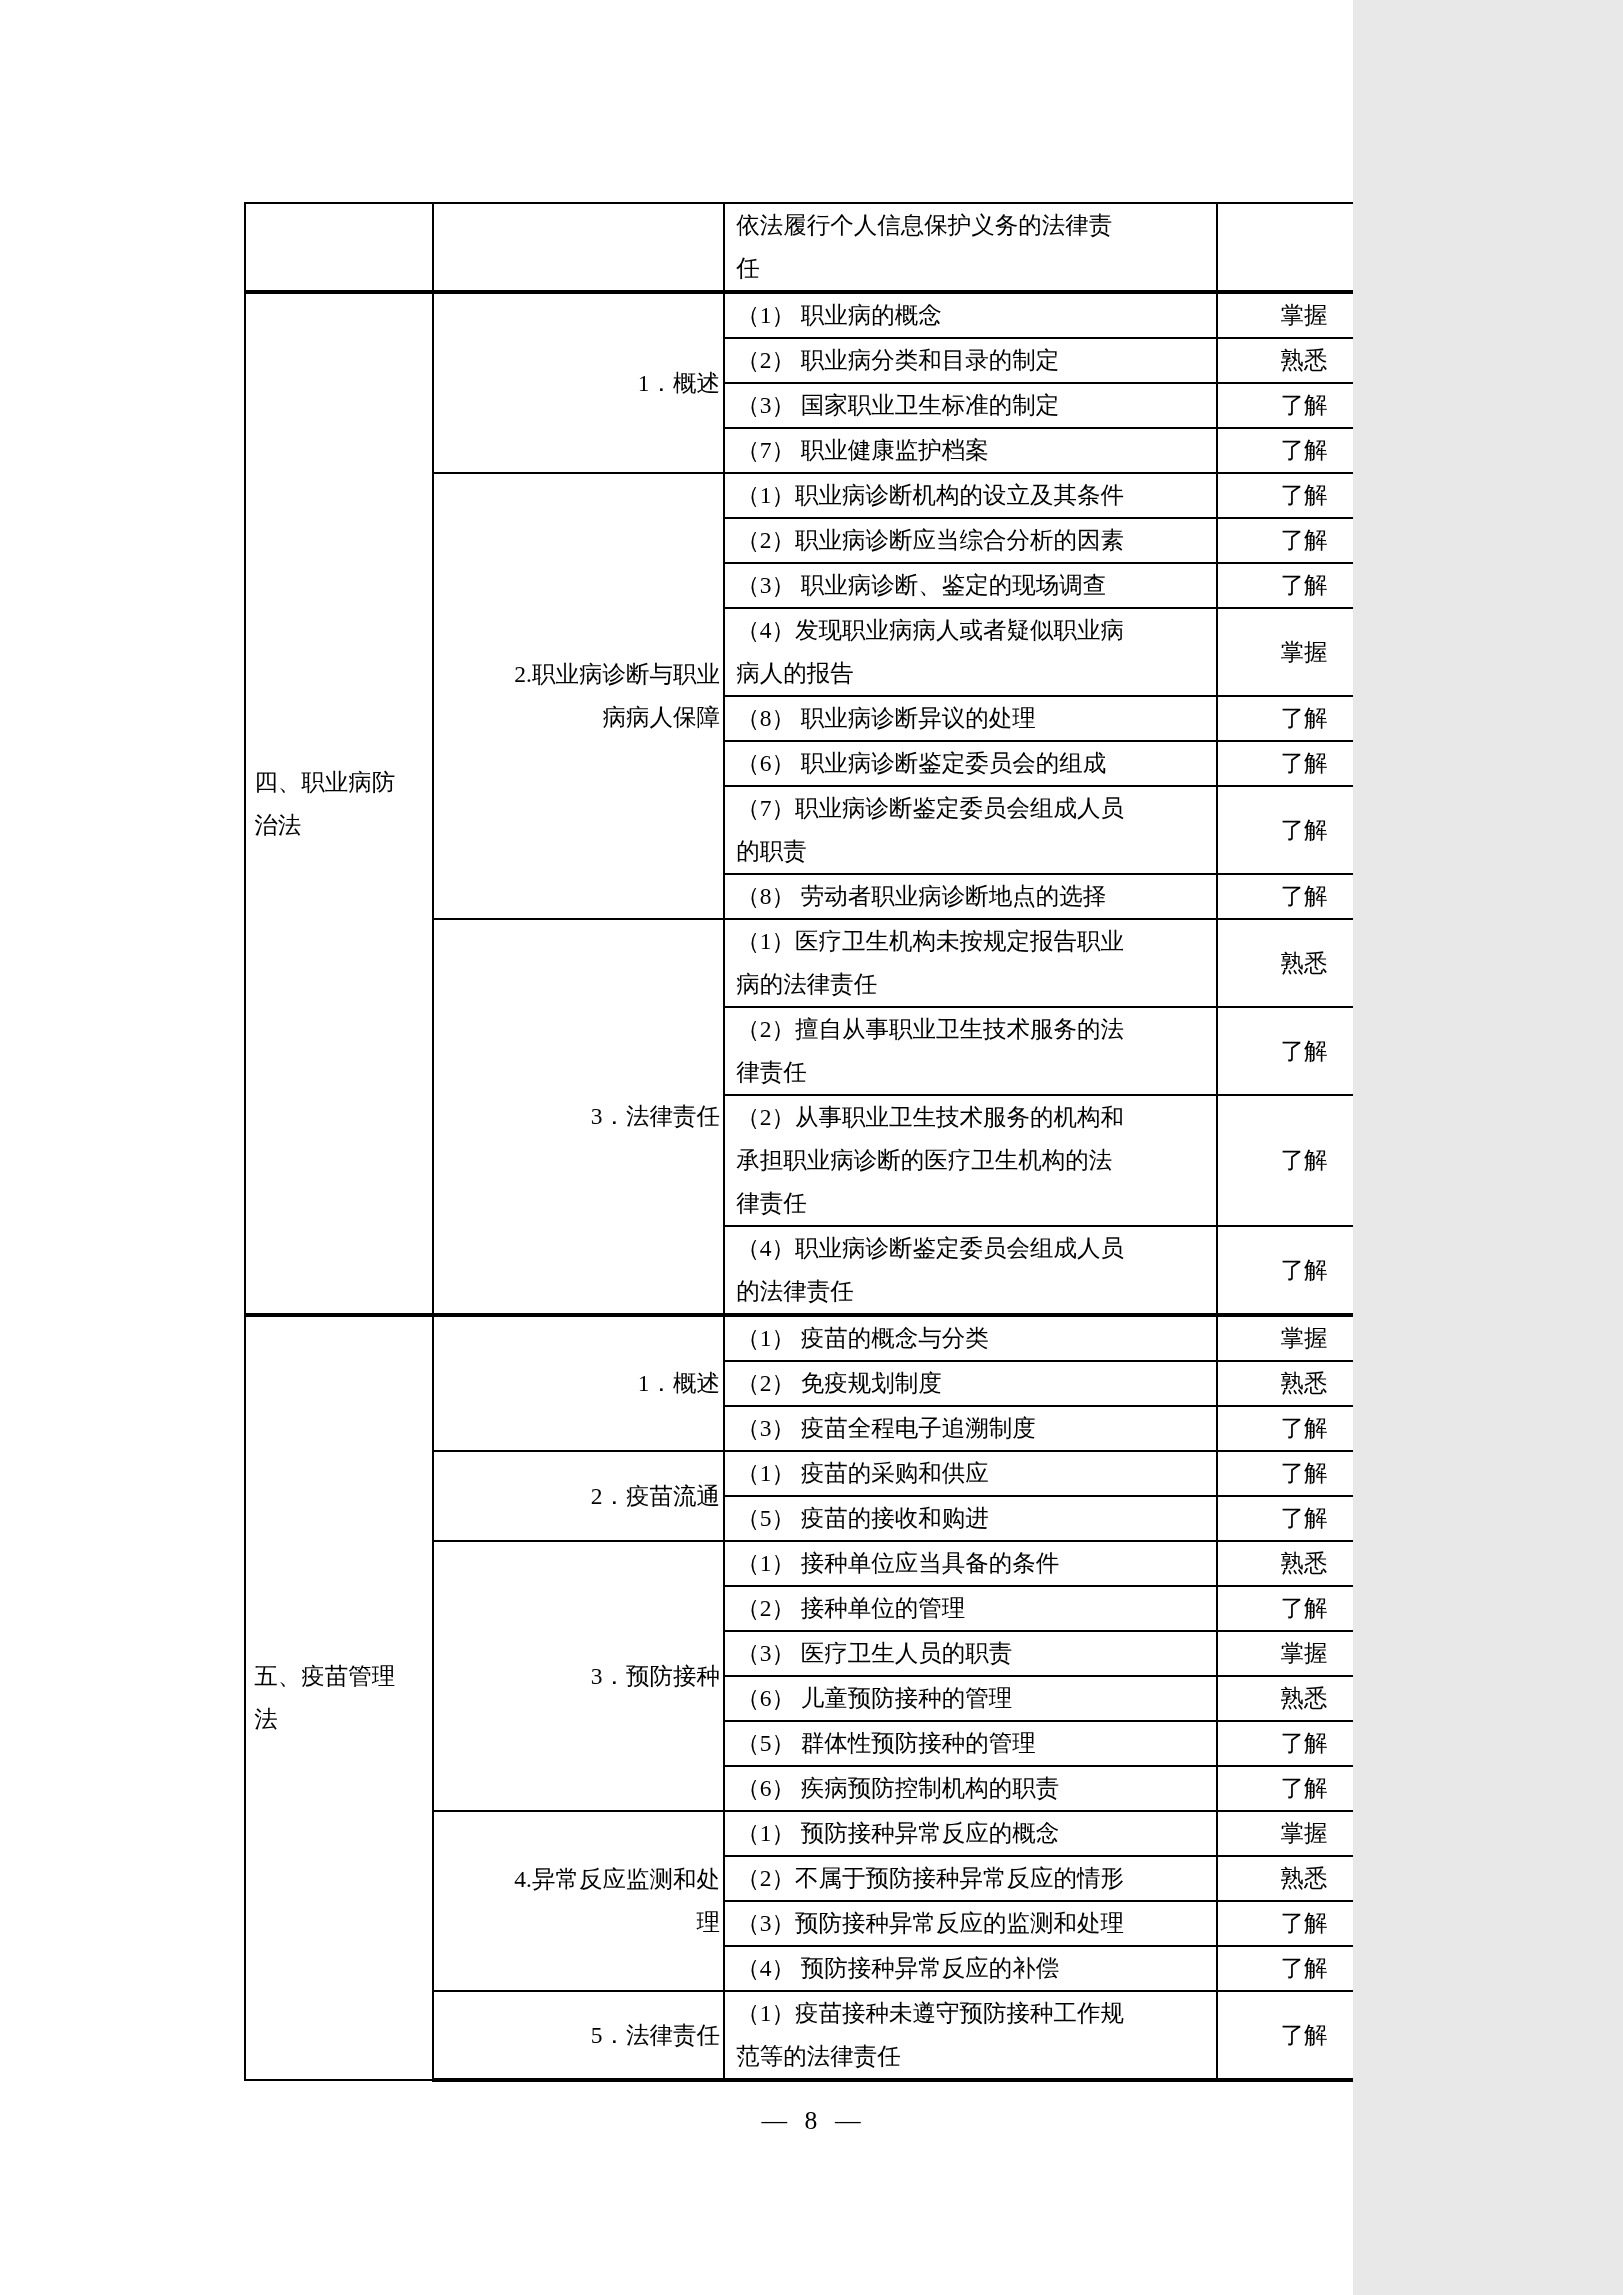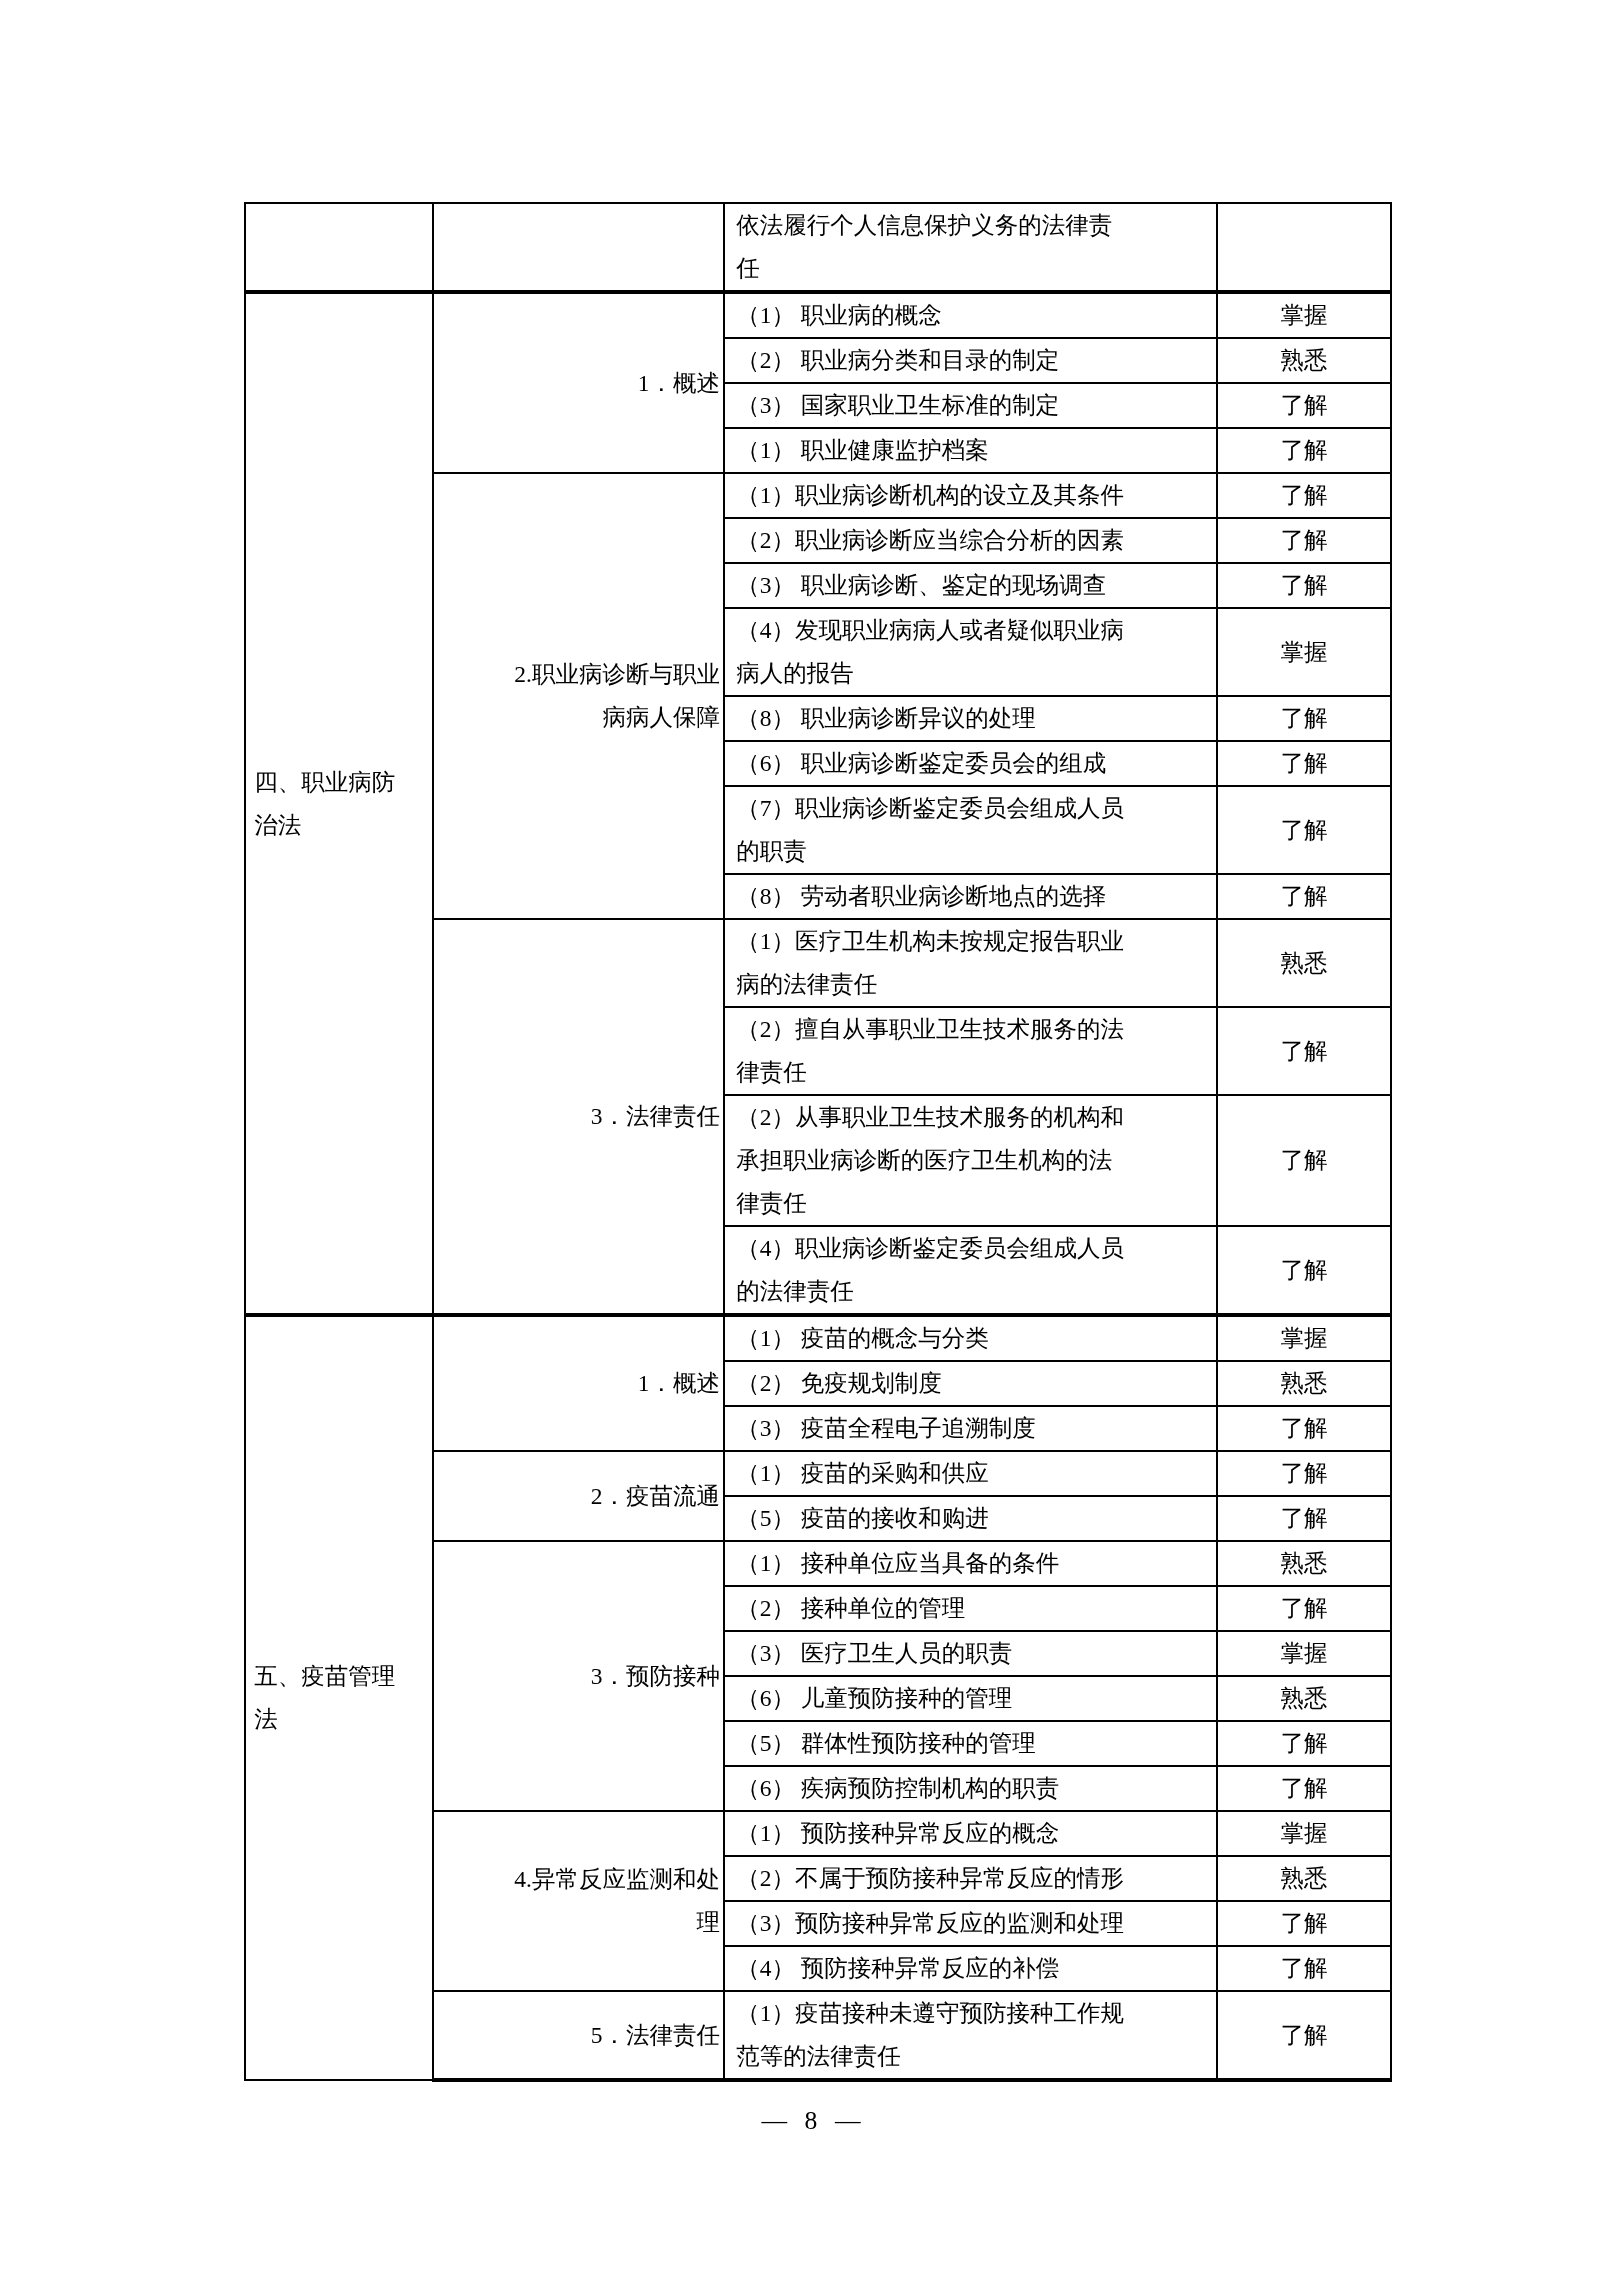--- a/index.html
+++ b/index.html
@@ -1,18 +1,18 @@
 <!DOCTYPE html>
 <html style="font-size:8.2px"><head>
 <meta charset="utf-8">
 <style>
   html, body { margin: 0; padding: 0; background: #e8e8e8; }
   .page {
     position: relative;
-    width: 1623px;
+    width: 1353px;
     height: 2295px;
     background: #ffffff;
     font-family: "Liberation Serif", "DejaVu Serif", serif;
     color: #000000;
     overflow: hidden;
   }
   table.syllabus {
     position: absolute;
     left: 244px;
     top: 202px;
@@ -77,21 +77,21 @@
         </tr>
         <tr>
           <td class="item-cell">（2） 职业病分类和目录的制定</td>
           <td class="level-cell">熟悉</td>
         </tr>
         <tr>
           <td class="item-cell">（3） 国家职业卫生标准的制定</td>
           <td class="level-cell">了解</td>
         </tr>
         <tr>
-          <td class="item-cell">（1） 职业健康监护档案</td>
+          <td class="item-cell">（7） 职业健康监护档案</td>
           <td class="level-cell">了解</td>
         </tr>
         <tr>
           <td class="section-cell" rowspan="8">2.职业病诊断与职业
 病病人保障</td>
           <td class="item-cell">（1）职业病诊断机构的设立及其条件</td>
           <td class="level-cell">了解</td>
         </tr>
         <tr>
           <td class="item-cell">（2）职业病诊断应当综合分析的因素</td>

